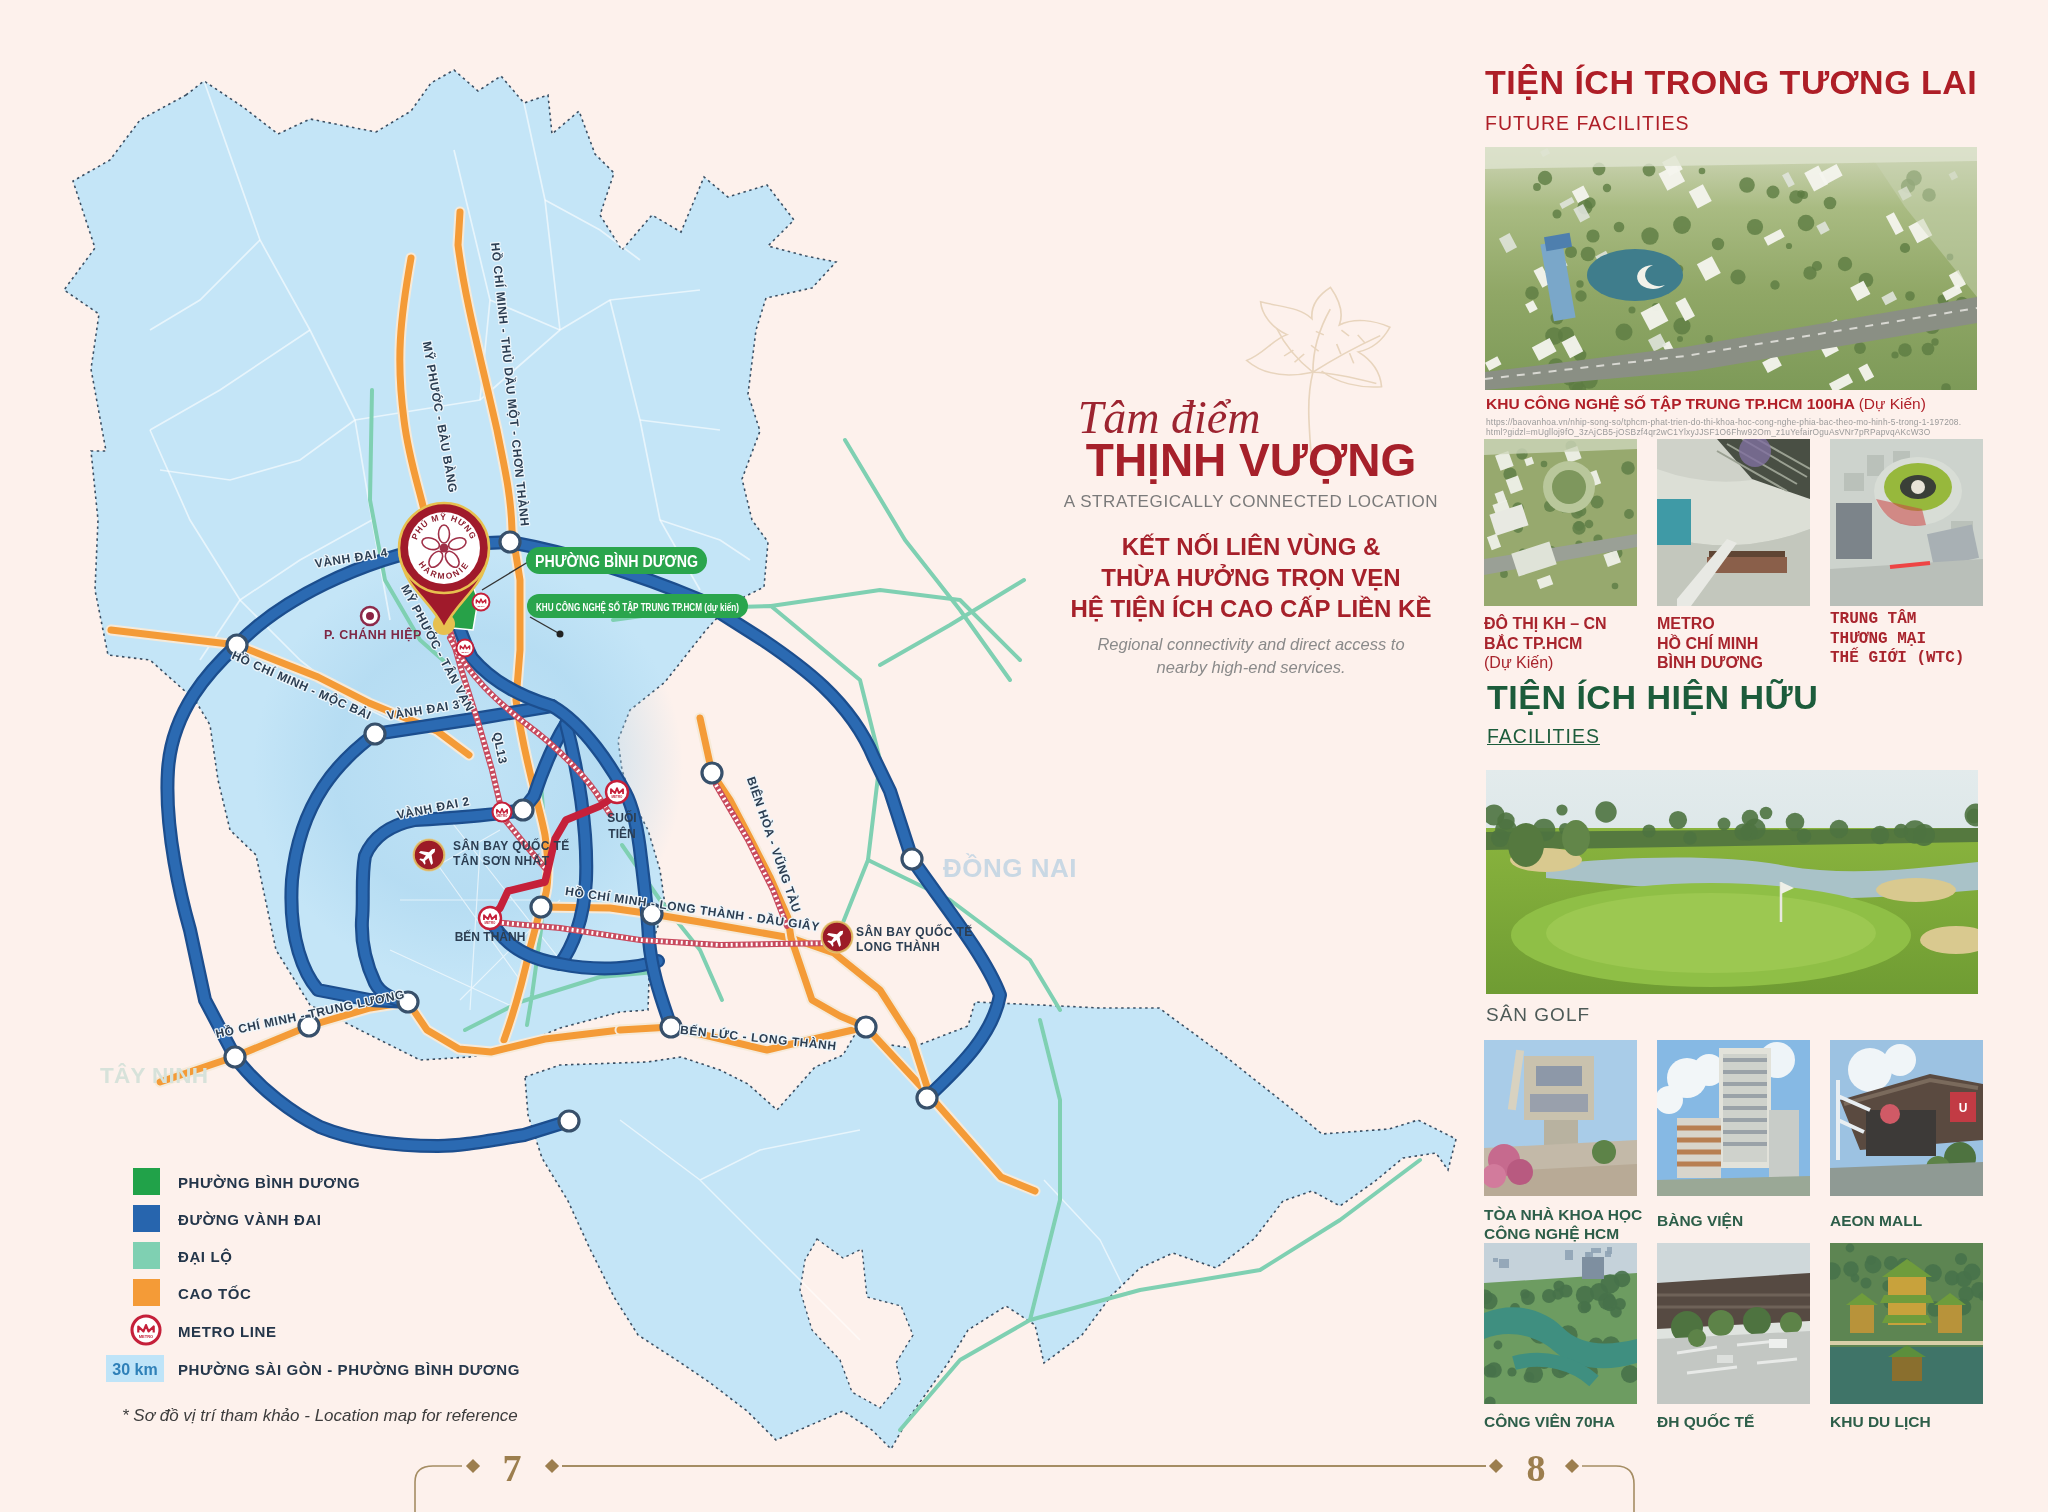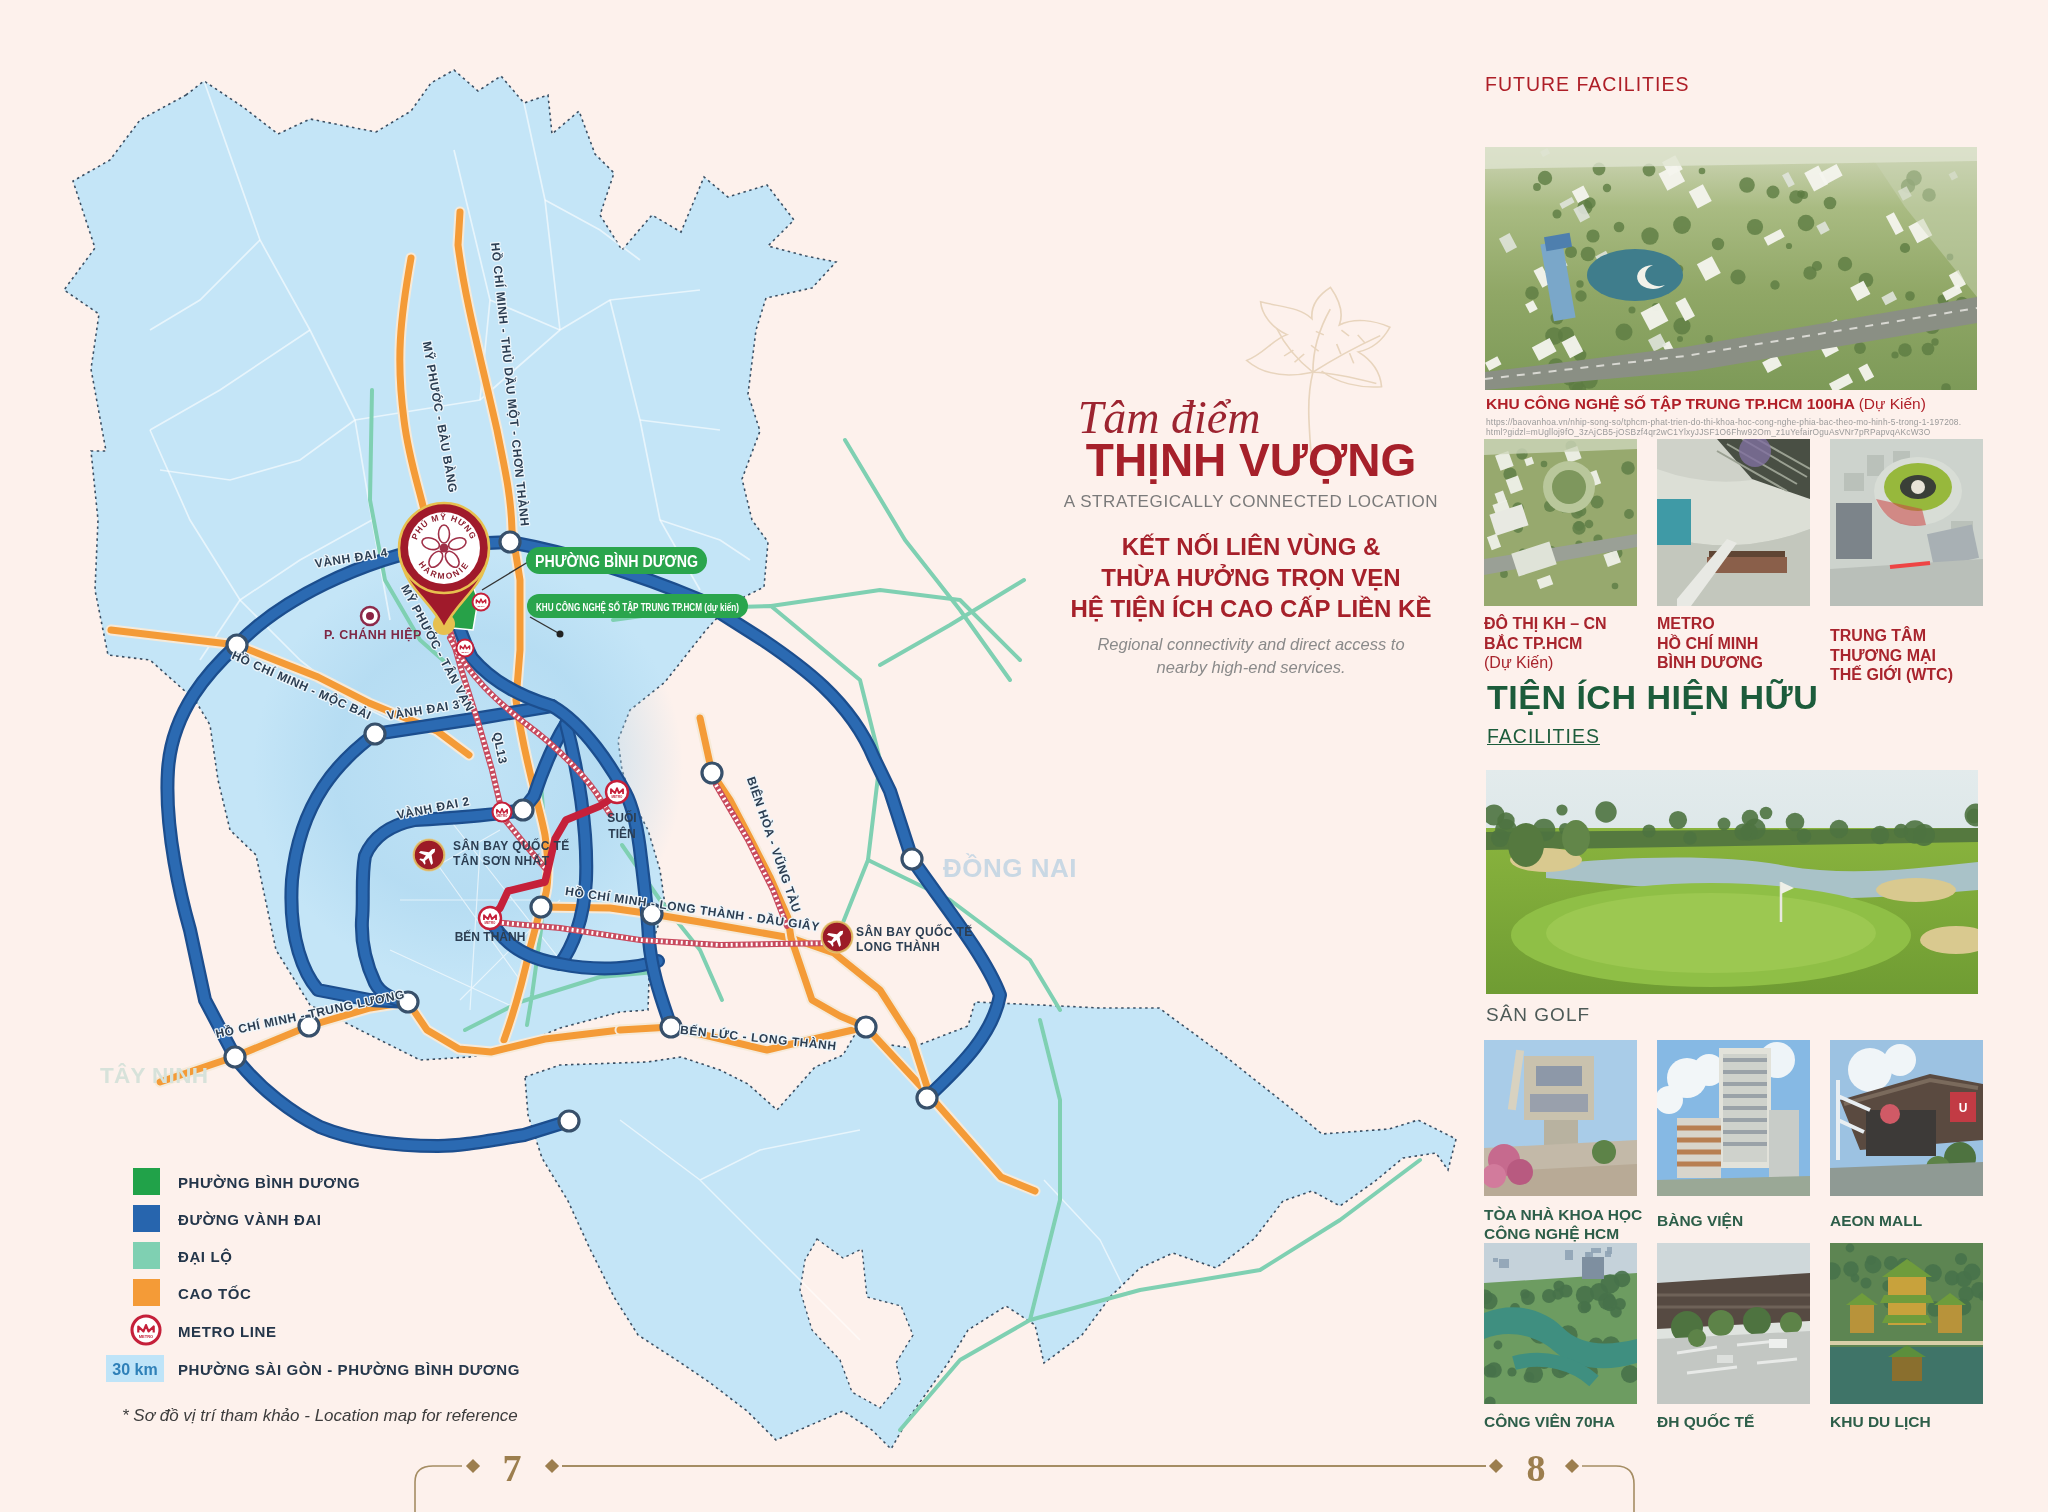--- a/index.html
+++ b/index.html
@@ -237,29 +237,30 @@
   <div style="width:300px;margin-left:-150px;font-family:'Liberation Serif',serif;font-style:italic;font-size:46px;color:#9c2430;line-height:46px;">Tâm điểm</div>
 </div>
 <div class="abs" style="left:1251px;top:433px;width:0;text-align:center;overflow:visible;">
   <div style="width:500px;margin-left:-250px;font-size:46px;font-weight:bold;color:#a6202a;letter-spacing:0px;">THỊNH VƯỢNG</div>
   <div style="width:500px;margin-left:-250px;font-size:17px;color:#7a7a7a;letter-spacing:0.6px;margin-top:5px;">A STRATEGICALLY CONNECTED LOCATION</div>
   <div style="width:500px;margin-left:-250px;font-size:24px;font-weight:bold;color:#a6202a;line-height:31px;margin-top:19px;text-align:center;">KẾT NỐI LIÊN VÙNG &amp;<br>THỪA HƯỞNG TRỌN VẸN<br>HỆ TIỆN ÍCH CAO CẤP LIỀN KỀ</div>
   <div style="width:500px;margin-left:-250px;font-size:16.5px;font-style:italic;color:#8a8a8a;line-height:23px;margin-top:9px;">Regional connectivity and direct access to<br>nearby high-end services.</div>
 </div>
 
 <div class="abs" style="left:1485px;top:63px;">
+  <div class="h-red">TIỆN ÍCH TRONG TƯƠNG LAI</div>
   <div class="sub-red" style="margin-top:10px;">FUTURE FACILITIES</div>
 </div>
 
 <div class="abs cap-red" style="left:1486px;top:395px;">KHU CÔNG NGHỆ SỐ TẬP TRUNG TP.HCM 100HA <span style="font-weight:normal;">(Dự Kiến)</span></div>
 <div class="abs url" style="left:1486px;top:417px;letter-spacing:0.2px;">https://baovanhoa.vn/nhip-song-so/tphcm-phat-trien-do-thi-khoa-hoc-cong-nghe-phia-bac-theo-mo-hinh-5-trong-1-197208.<br>html?gidzl=mUglloj9fO_3zAjCB5-jOSBzf4qr2wC1YlxyJJSF1O6Fhw92Om_z1uYefairOguAsVNr7pRPapvqAKcW3O</div>
 
 <div class="abs cap-red3" style="left:1484px;top:614px;">ĐÔ THỊ KH – CN<br>BẮC TP.HCM<br><span style="font-weight:normal;">(Dự Kiến)</span></div>
 <div class="abs cap-red3" style="left:1657px;top:614px;">METRO<br>HỒ CHÍ MINH<br>BÌNH DƯƠNG</div>
-<div class="abs cap-red3" style="left:1830px;top:626px;">TRUNG TÂM<br>THƯƠNG MẠI<br>THẾ GIỚI (WTC)</div>
+<div class="abs cap-red3" style="left:1830px;top:610px;font-family:Liberation Mono, monospace;">TRUNG TÂM<br>THƯƠNG MẠI<br>THẾ GIỚI (WTC)</div>
 
 <div class="abs" style="left:1487px;top:678px;">
   <div class="h-green">TIỆN ÍCH HIỆN HỮU</div>
   <div class="sub-green" style="margin-top:8px;text-decoration:underline;">FACILITIES</div>
 </div>
 
 <div class="abs" style="left:1486px;top:1004px;font-size:19px;color:#4d5a57;font-weight:normal;letter-spacing:1px;">SÂN GOLF</div>
 
 <div class="abs cap-green" style="left:1484px;top:1206px;">TÒA NHÀ KHOA HỌC<br>CÔNG NGHỆ HCM</div>
 <div class="abs cap-green" style="left:1657px;top:1212px;">BÀNG VIỆN</div>

